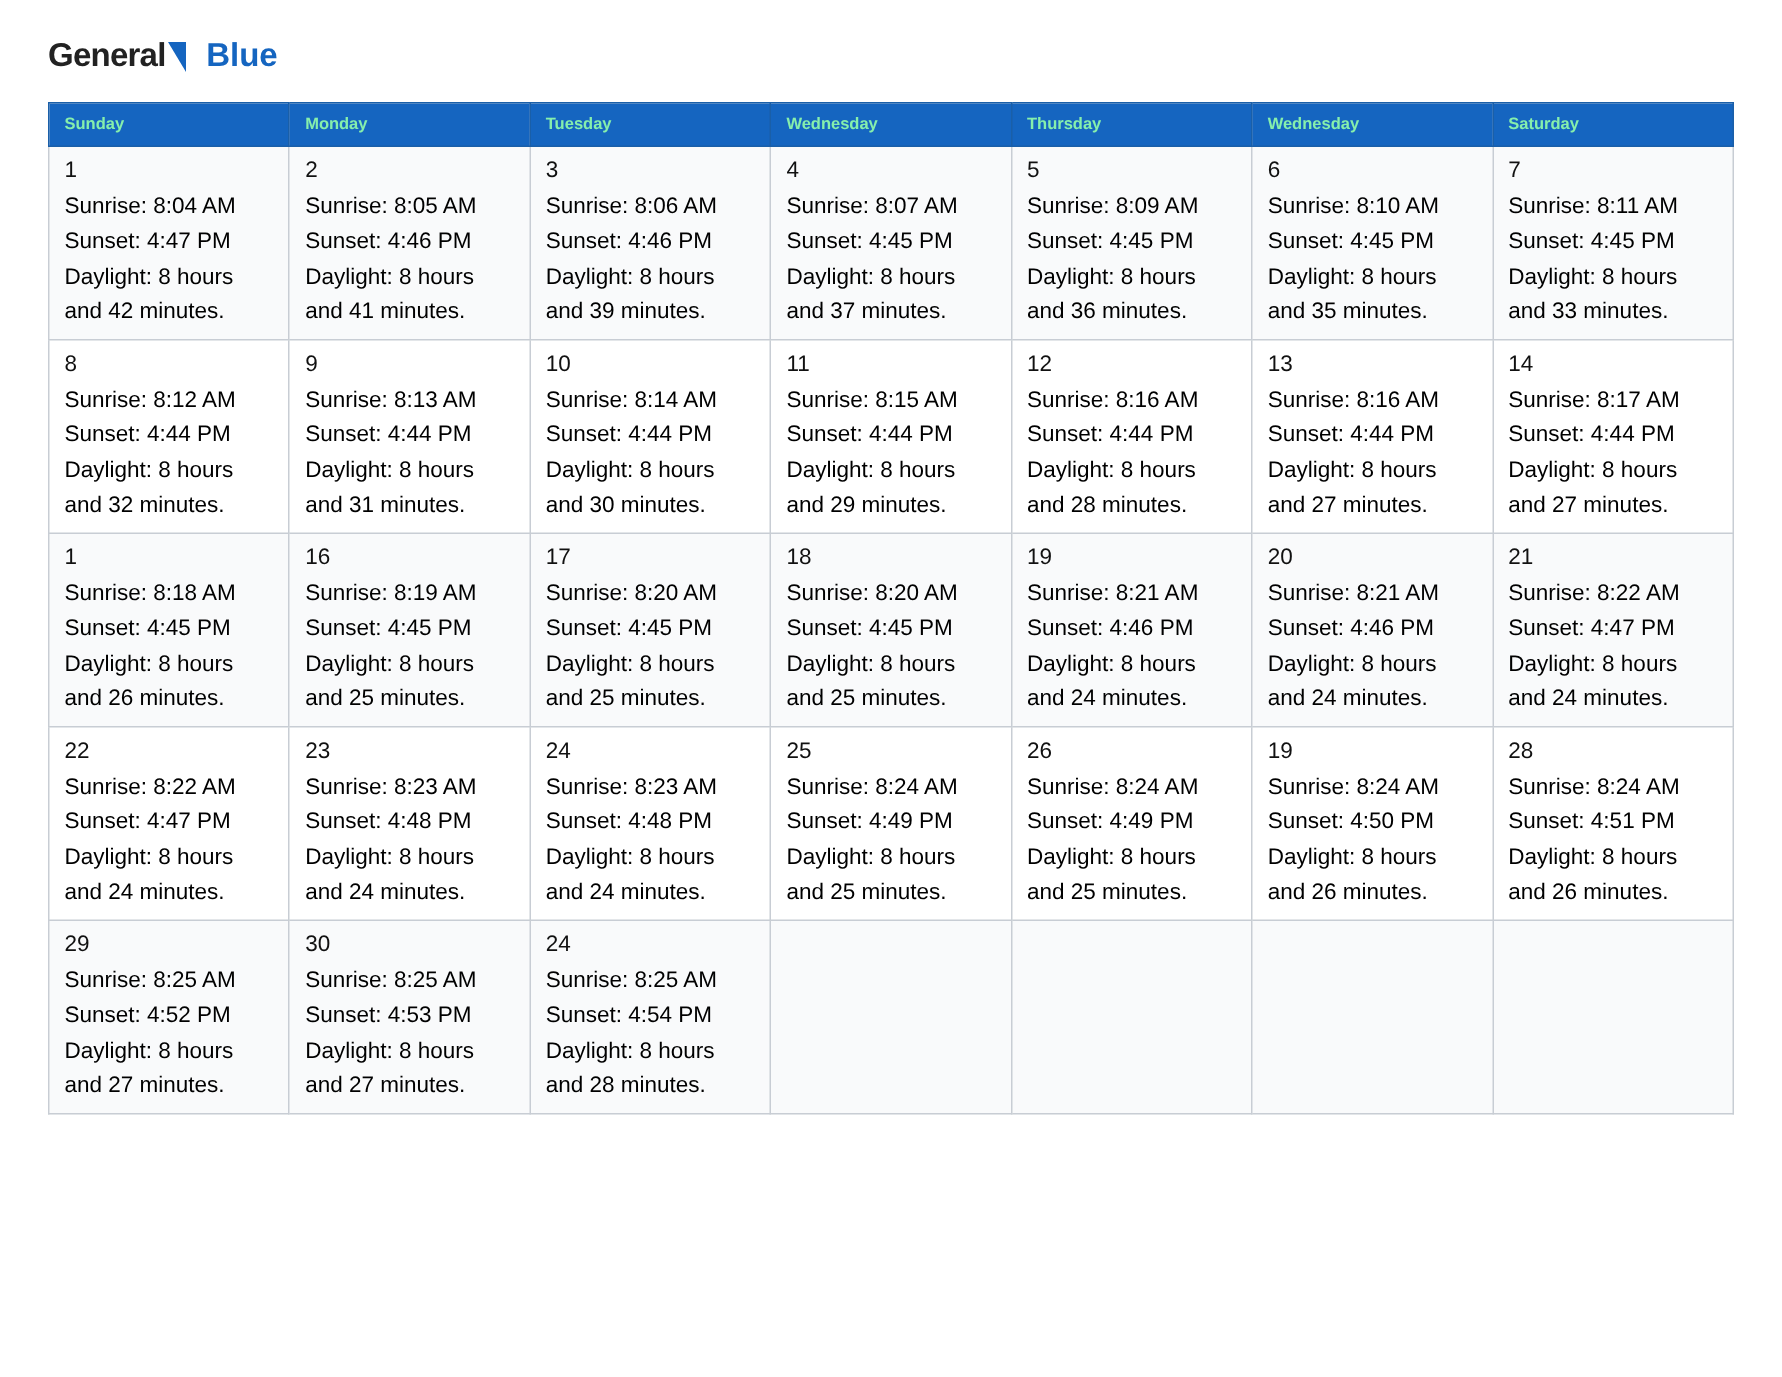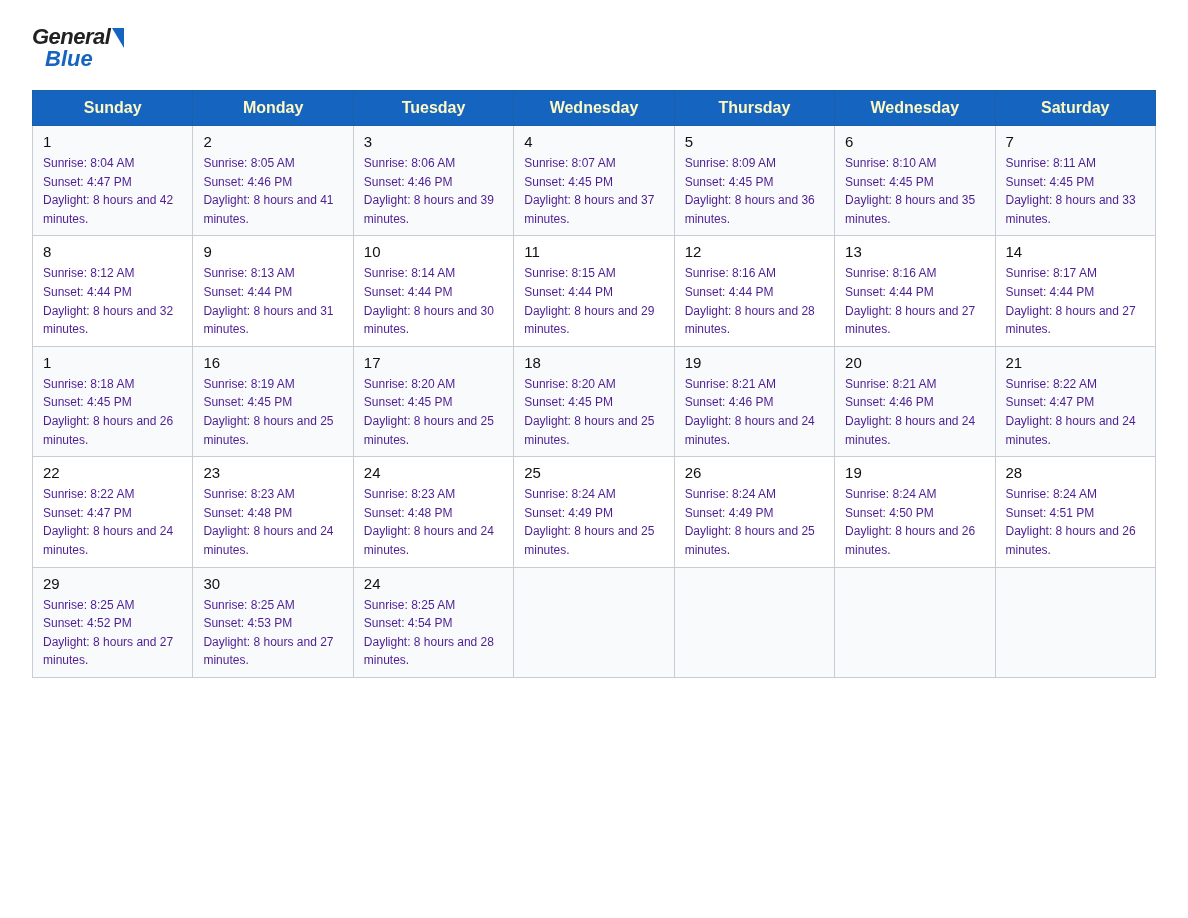--- a/index.html
+++ b/index.html
@@ -11,23 +11,22 @@
       min-height: 918px;
     }
     .header {
       display: flex;
       justify-content: space-between;
       align-items: flex-start;
       margin-bottom: 18px;
     }
     .logo {
       display: flex;
-      flex-direction: column;
-      align-items: flex-start;
-      font-style: italic;
+      flex-direction: row;
+      align-items: flex-end;
     }
     .logo-top {
       display: flex;
       align-items: center;
     }
     .logo-general {
       font-size: 22px;
       font-weight: bold;
       color: #222;
       letter-spacing: -0.5px;
@@ -63,45 +62,45 @@
       color: #444;
       margin-top: 4px;
     }
     table {
       width: 100%;
       border-collapse: collapse;
       table-layout: fixed;
     }
     thead tr th {
       background: #1565c0;
-      color: #fef9c3;
-      font-size: 16px;
+      color: #86efac;
+      font-size: 11px;
       font-weight: 600;
       padding: 8px 10px;
-      text-align: center;
+      text-align: left;
       border: 1px solid #1a5fa8;
     }
     tbody tr td {
       border: 1px solid #c8cdd4;
       vertical-align: top;
       padding: 7px 10px;
       font-size: 13px;
       color: #222;
       height: 110px;
     }
     tbody tr td .day-number {
       font-size: 15px;
       font-weight: 500;
       color: #111;
       display: block;
       margin-bottom: 4px;
     }
     tbody tr td .day-info {
-      font-size: 12px;
-      color: #4c1d95;
+      font-size: 15px;
+      color: #000000;
       line-height: 1.55;
     }
     tbody tr:nth-child(odd) td {
       background: #f9fafb;
     }
     tbody tr:nth-child(even) td {
       background: #fff;
     }
   </style>
 </head>

